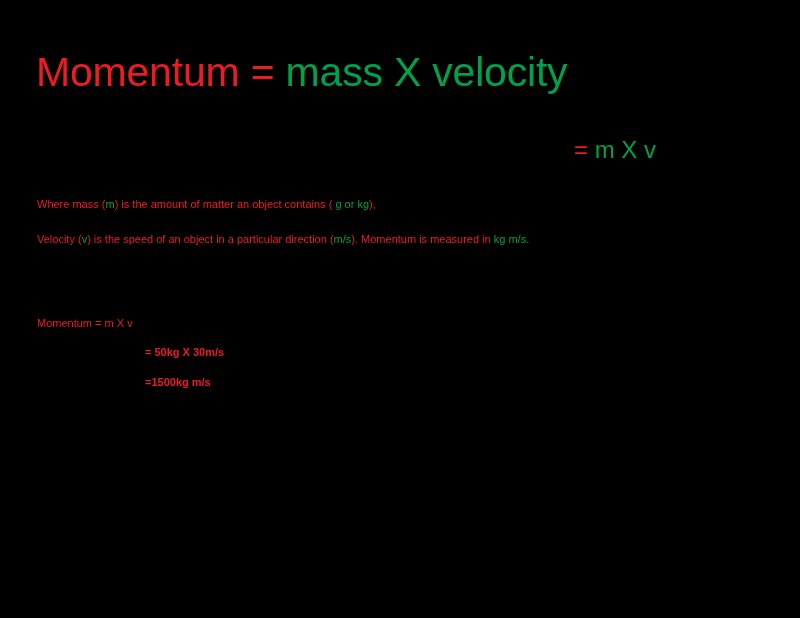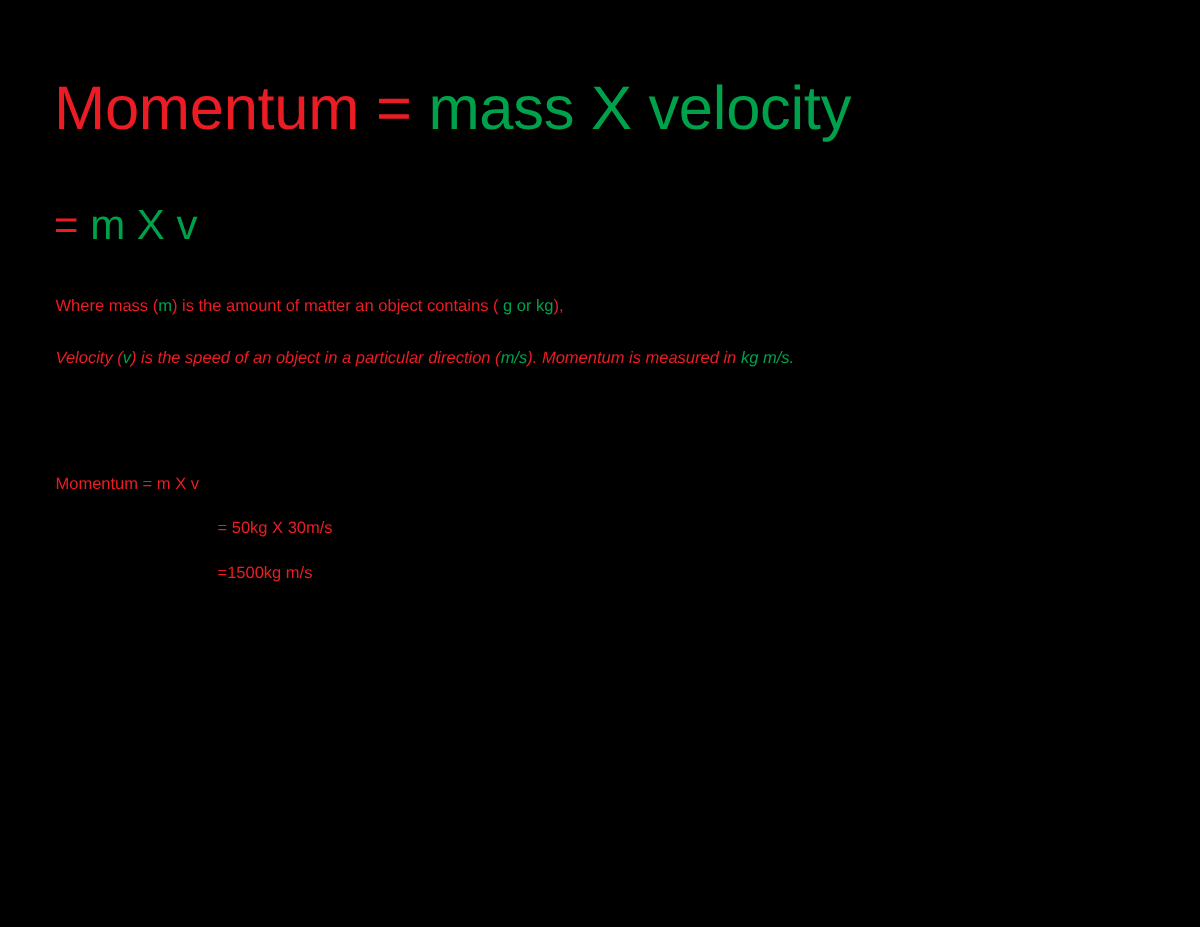--- a/index.html
+++ b/index.html
@@ -29,22 +29,22 @@
     font-size: 41px;
     line-height: 48px;
     letter-spacing: -0.2px;
     white-space: nowrap;
   }
   .title-line-2 {
     position: absolute;
     left: 36px;
     top: 128px;
     width: 620px;
-    text-align: left;
-    font-size: 28px;
+    text-align: right;
+    font-size: 24px;
     line-height: 44px;
     white-space: nowrap;
   }
 
   
   .body-text {
     position: absolute;
     left: 37px;
     top: 196px;
     width: 700px;
@@ -52,27 +52,27 @@
     line-height: 16.5px;
   }
   .para {
     margin: 0 0 0 0;
   }
   .para + .para {
     margin-top: 13px;
   }
   .para.wrap {
     line-height: 26px;
-    font-style: italic;
   }
   .spacer-para {
     height: 43px;
   }
   .indent-1 {
     padding-left: 108px;
+    font-weight: bold;
   }
   .calc-gap {
     margin-top: 20px;
   }
   .nowrap { white-space: nowrap; }
 </style>
 </head>
 <body>
 
 <div class="slide">

